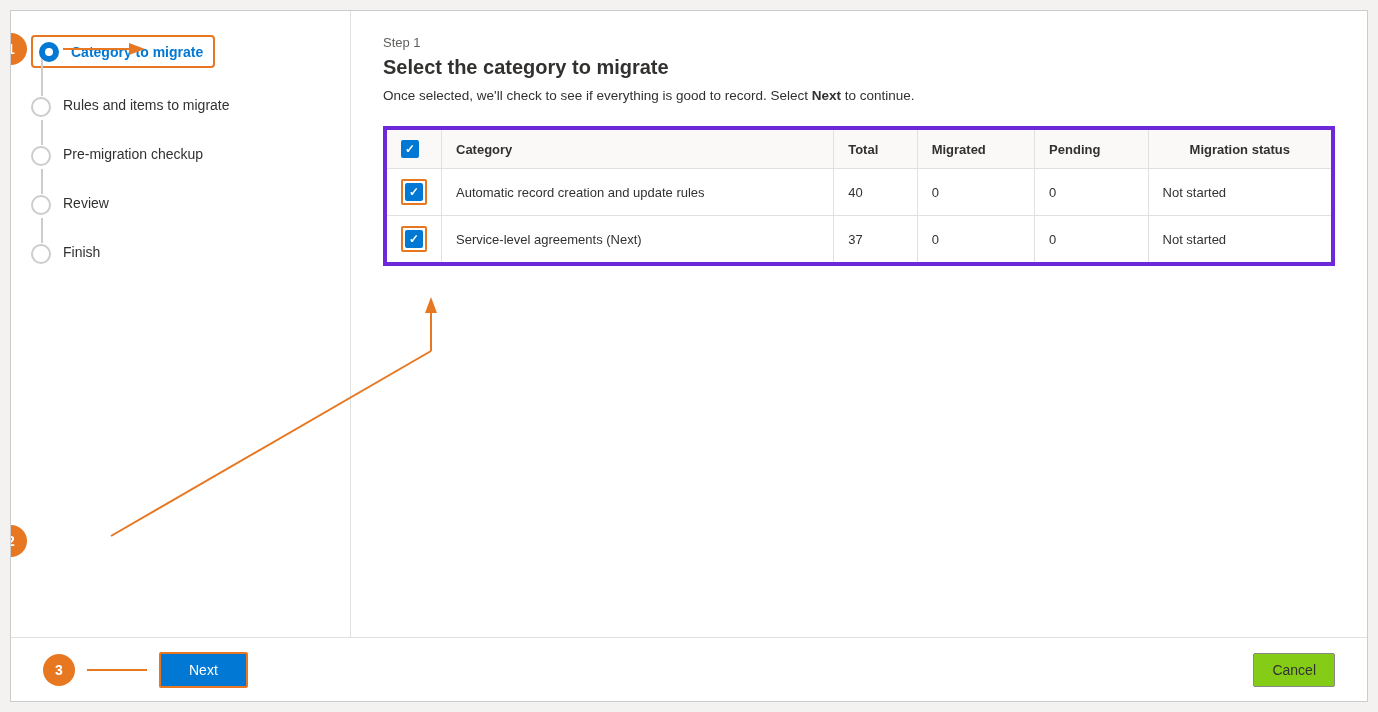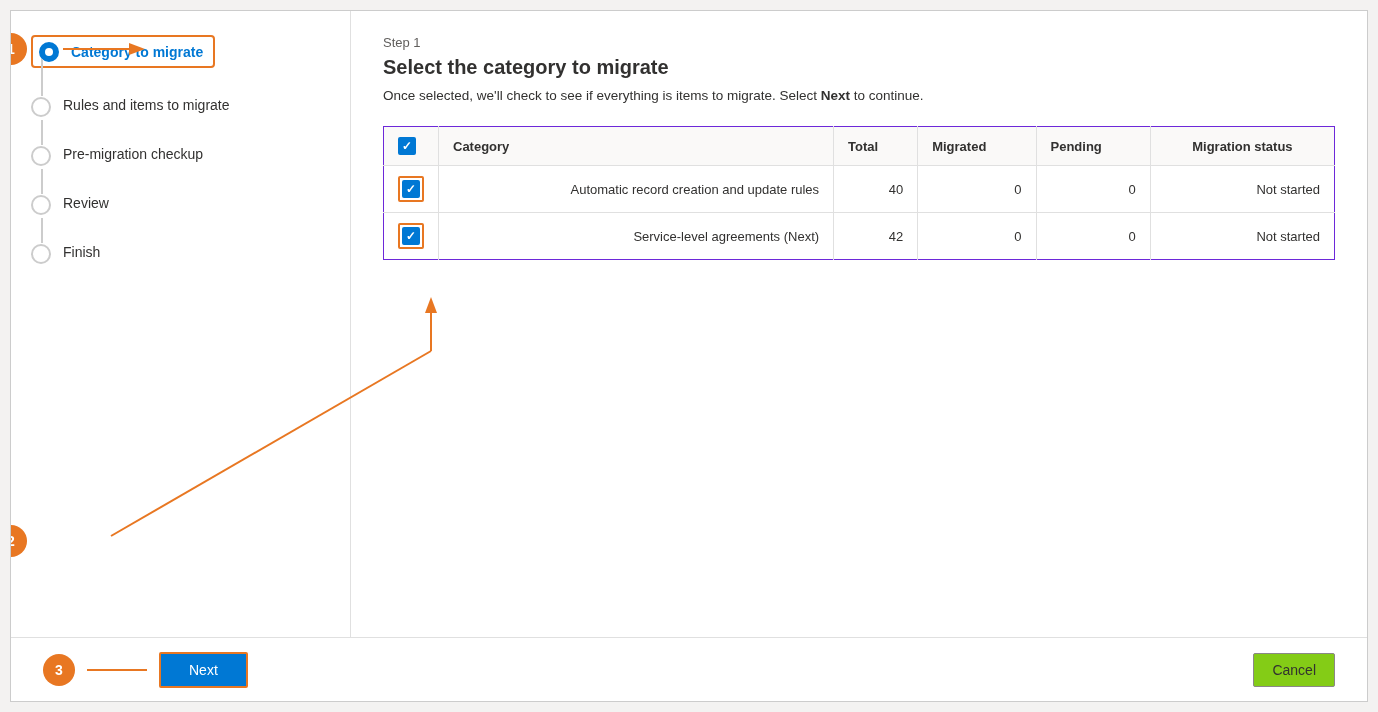--- a/index.html
+++ b/index.html
@@ -137,21 +137,21 @@
       font-size: 13.5px;
       color: #323130;
       margin-bottom: 20px;
       line-height: 1.5;
     }
     .step-description b {
       font-weight: 700;
     }
     
     .data-table {
-      border: 1px solid #6d28d9;
+      border: 4px solid #6d28d9;
       border-radius: 2px;
       width: 100%;
       border-collapse: collapse;
     }
     .data-table th {
       background: #faf9f8;
       border-bottom: 1px solid #e0e0e0;
       padding: 10px 14px;
       font-size: 13px;
       font-weight: 600;
@@ -162,21 +162,20 @@
     .data-table th:last-child {
       border-right: none;
       text-align: center;
     }
     .data-table td {
       padding: 10px 14px;
       font-size: 13px;
       color: #323130;
       border-bottom: 1px solid #e0e0e0;
       border-right: 1px solid #e0e0e0;
-      text-align: right;
     }
     .data-table td:last-child {
       border-right: none;
     }
     .data-table tr:last-child td {
       border-bottom: none;
     }
     .checkbox-cell {
       width: 40px;
       text-align: center;
@@ -309,21 +308,21 @@
         </div>
       </div>
 
       <div class="badge badge-2" style="bottom:80px; left:-16px; position:absolute;">2</div>
     </div>
 
     <div class="right-panel">
       <div class="step-number">Step 1</div>
       <div class="step-title">Select the category to migrate</div>
       <div class="step-description">
-        <span>Once selected, we'll check to see if everything is items to migrate. Select </span><b>Next</b><span> to continue.</span>
+        <span>Once selected, we'll check to see if everything is good to record. Select </span><b>Next</b><span> to continue.</span>
       </div>
 
       <table class="data-table">
         <thead>
           <tr>
             <th class="checkbox-cell">
               <div class="checkbox-header"></div>
             </th>
             <th>Category</th>
             <th>Total</th>
@@ -337,21 +336,21 @@
               <td class="checkbox-cell"><div class="checkbox-annotation-box"><div class="checkbox-blue"></div></div></td>
               <td>Automatic record creation and update rules</td>
               <td>40</td>
               <td>0</td>
               <td>0</td>
               <td>Not started</td>
             </tr>
             <tr>
               <td class="checkbox-cell"><div class="checkbox-annotation-box"><div class="checkbox-blue"></div></div></td>
               <td>Service-level agreements (Next)</td>
-              <td>42</td>
+              <td>37</td>
               <td>0</td>
               <td>0</td>
               <td>Not started</td>
             </tr>
           </tbody>
       </table>
     </div>
   </div>
 
   <div class="footer">

